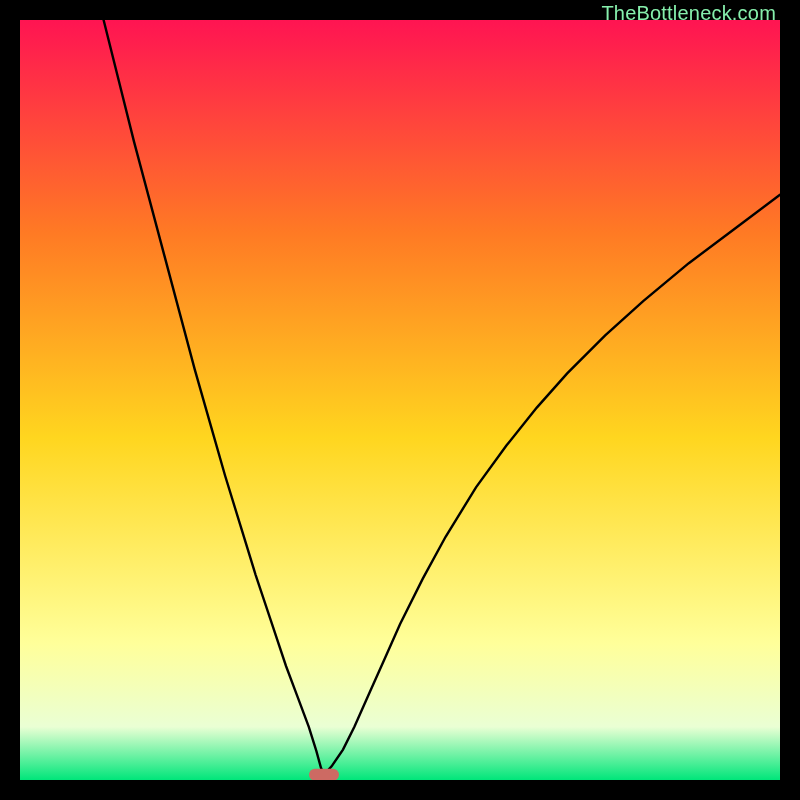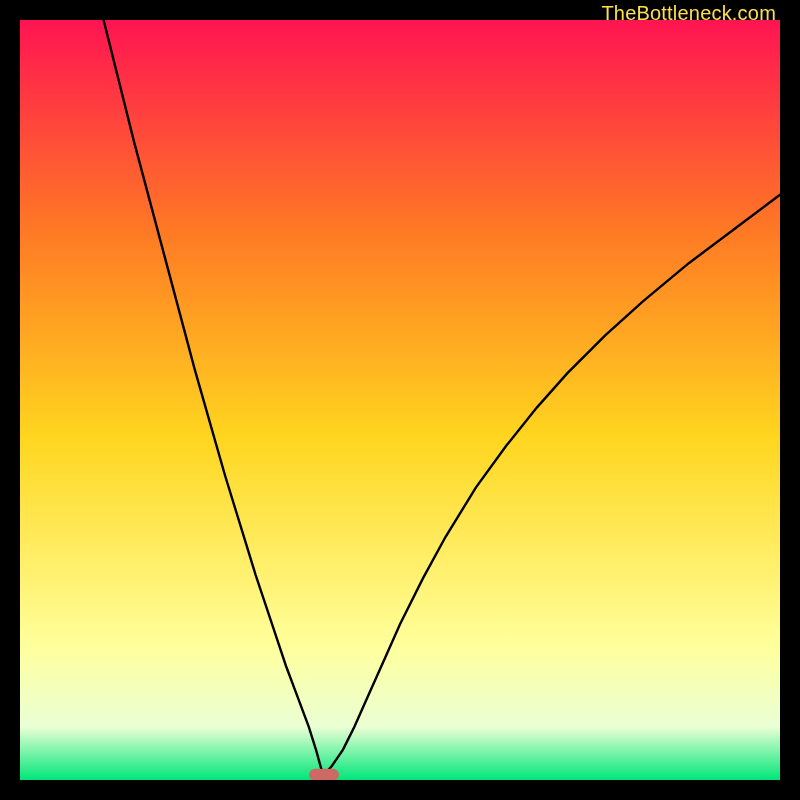--- a/index.html
+++ b/index.html
@@ -23,21 +23,21 @@
     position: absolute;
     left: 0;
     top: 0;
     width: 760px;
     height: 760px;
   }
   .watermark {
     position: absolute;
     top: 2px;
     right: 24px;
-    color: #fde047;
+    color: #86efac;
     font-size: 20px;
     font-weight: 500;
     letter-spacing: 0.2px;
   }
   svg {
     display: block;
   }
 </style>
 </head>
 <body>

